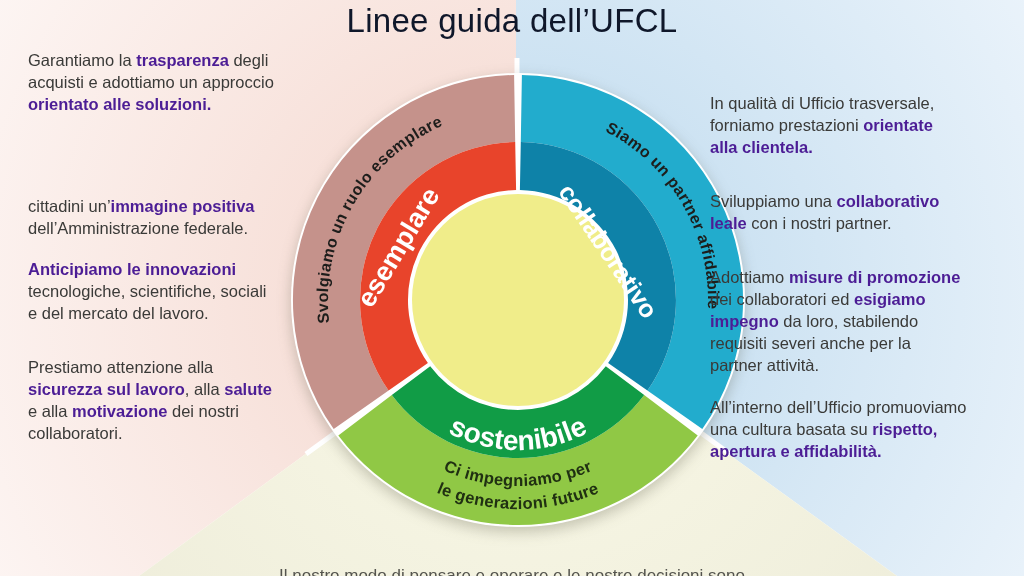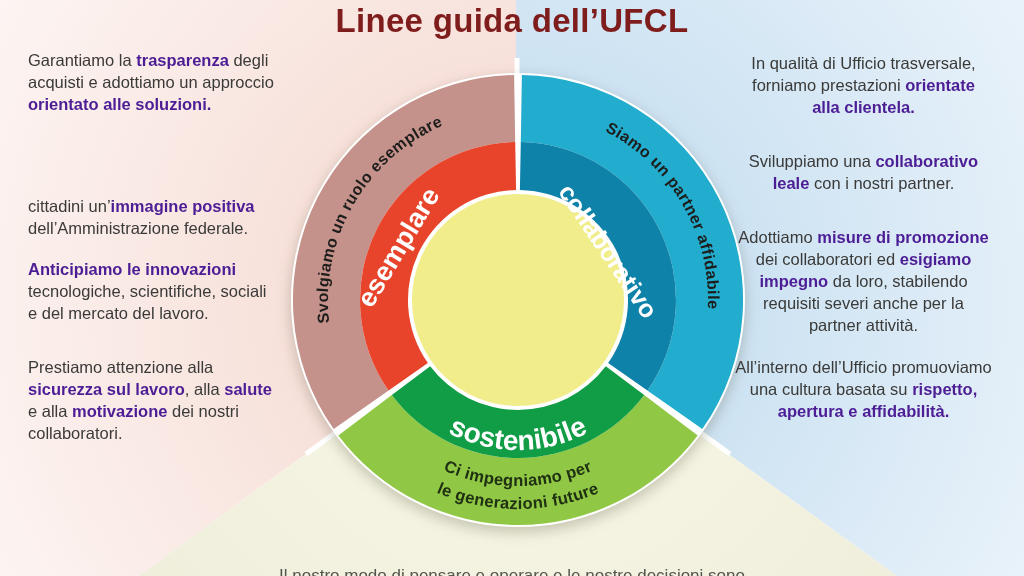--- a/index.html
+++ b/index.html
@@ -4,27 +4,27 @@
 <style>
   html,body{margin:0;padding:0;background:#fff;}
   .stage{
     position:relative;width:1024px;height:576px;overflow:hidden;
     font-family:"Liberation Sans","DejaVu Sans",sans-serif;
     color:#3a3a38;background:#fff;
   }
   .diagram-svg{position:absolute;left:0;top:0;width:1024px;height:576px;}
   .page-title{
     position:absolute;left:0;top:2px;width:100%;text-align:center;
-    font-size:33px;font-weight:700;color:#7f1d1d;letter-spacing:.3px;
+    font-size:33px;font-weight:400;color:#0f172a;letter-spacing:.3px;
   }
   .txt-block{
     position:absolute;font-size:16.5px;line-height:22px;color:#3a3a38;
   }
   .left-col .txt-block{left:28px;width:275px;text-align:left;}
-  .right-col .txt-block{right:18px;width:285px;text-align:center;}
+  .right-col .txt-block{right:29px;width:285px;text-align:left;margin-top:40px;}
   .b{font-weight:700;color:#4c1d95;}
   .center-circle-text{
     position:absolute;left:403px;top:237px;width:230px;
     text-align:center;font-size:19px;line-height:25.5px;font-weight:700;
     color:#1d1d1b;white-space:pre-line;
   }
   .bottom-cut-text{
     position:absolute;left:0;top:565px;width:100%;text-align:center;
     font-size:17px;line-height:22px;color:#54544e;
   }

